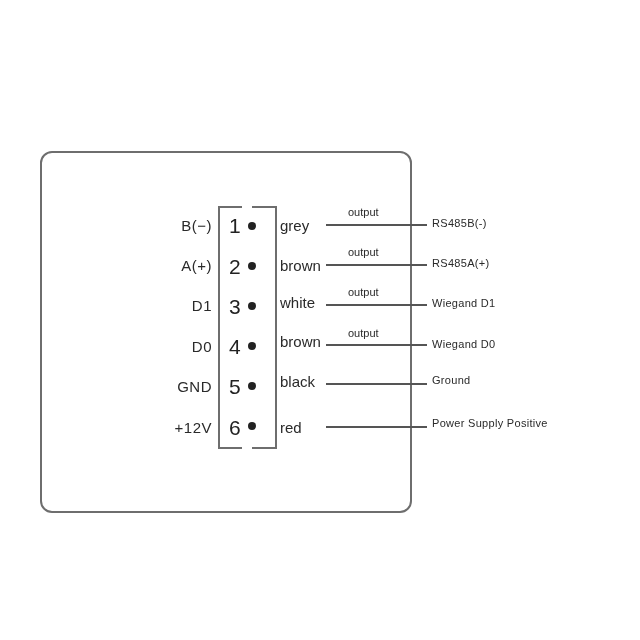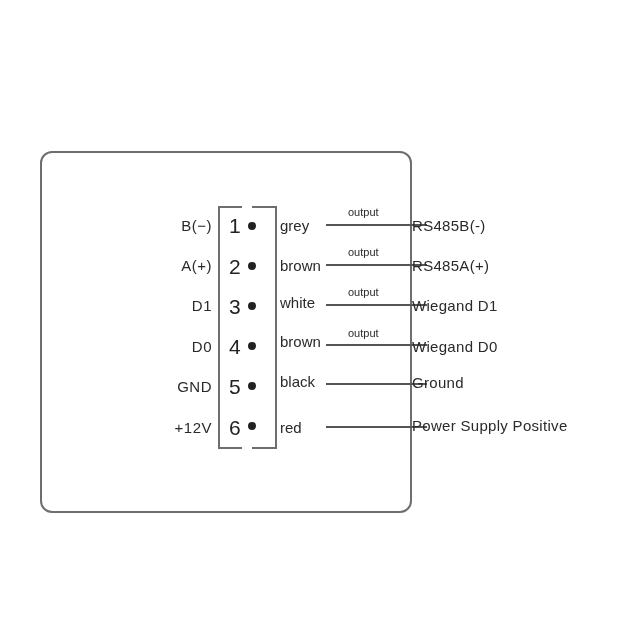--- a/index.html
+++ b/index.html
@@ -10,21 +10,21 @@
     .connector { position: absolute; left: 218px; top: 206px; width: 55px; height: 243px;
                  border-left: 2px solid #6e6e6e; border-right: 2px solid #6e6e6e; }
     .bracket { position: absolute; height: 2px; background: #6e6e6e; }
     .txt { position: absolute; white-space: nowrap; line-height: 1; }
     .signal { font-size: 15px; text-align: right; width: 80px; left: 132px; letter-spacing: 0.5px; }
     .pin-num { font-size: 21px; left: 229px; color: #222; }
     .pin-dot { position: absolute; width: 8px; height: 8px; border-radius: 50%; background: #222; left: 248px; }
     .wire { font-size: 15px; left: 280px; }
     .output-lbl { font-size: 11px; left: 348px; }
     .line { position: absolute; height: 1.5px; background: #555; left: 326px; width: 101px; }
-    .func { font-size: 15px; left: 412px; letter-spacing: 0.3px; }
+    .func { font-size: 11px; left: 432px; letter-spacing: 0.3px; }
   </style>
 </head>
 <body>
 
 <div class="device-box"></div>
 
 <div class="connector"></div>
 <div class="bracket" style="left:218px; top:206px; width:24px;"></div>
 <div class="bracket" style="left:252px; top:206px; width:23px;"></div>
 <div class="bracket" style="left:218px; top:447px; width:24px;"></div>

